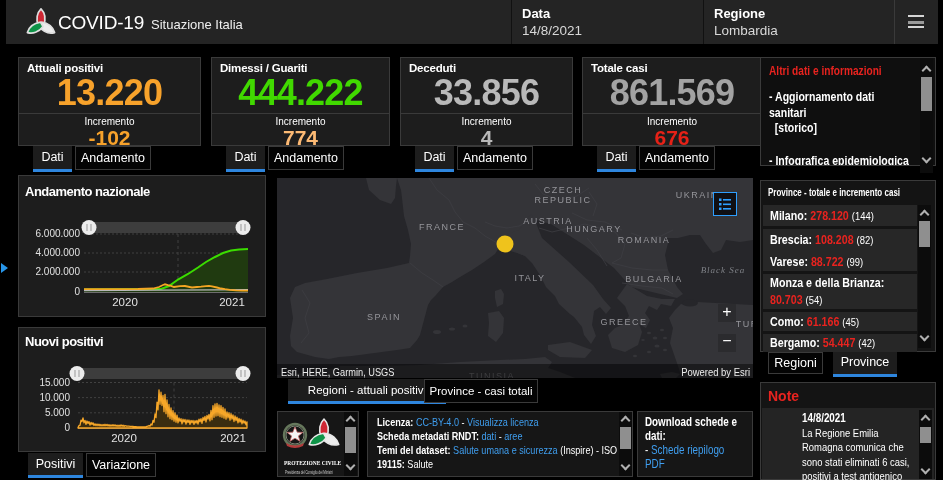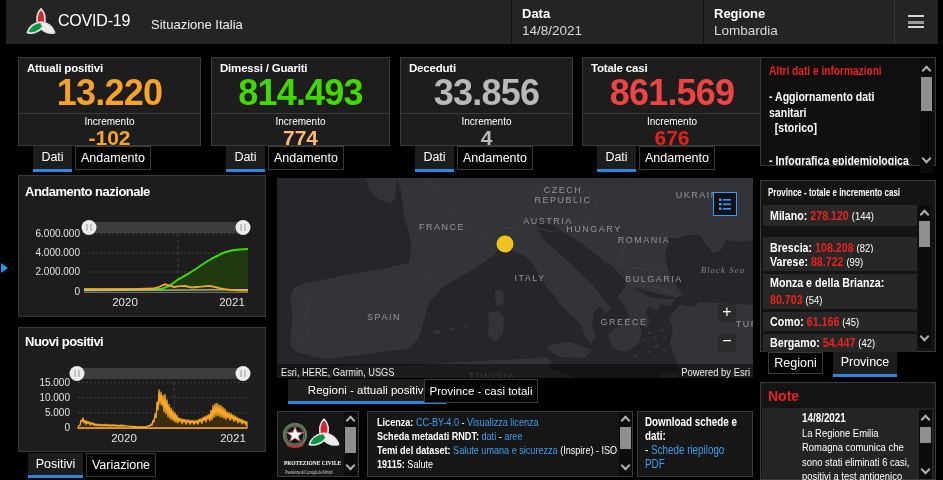--- a/index.html
+++ b/index.html
@@ -38,21 +38,21 @@
 <div class="abs" style="left:6px;top:0;width:932px;height:44px;background:#242424;"></div>
 <svg class="abs" style="left:23px;top:6px;" width="36" height="34" viewBox="0 0 40 40">
   <g transform="translate(20,22)">
     <g stroke="#dedede" stroke-width="2" stroke-linejoin="round">
       <path d="M0,-18.5 C-4.5,-14 -6.5,-6.5 -3,1 L3,1 C6,-7 4.5,-14 0,-18.5 Z" fill="#cf2734"></path>
       <path d="M0,-18.5 C-4.5,-14 -6.5,-6.5 -3,1 L3,1 C6,-7 4.5,-14 0,-18.5 Z" fill="#ededed" transform="rotate(120)"></path>
       <path d="M0,-18.5 C-4.5,-14 -6.5,-6.5 -3,1 L3,1 C6,-7 4.5,-14 0,-18.5 Z" fill="#0e9347" transform="rotate(240)"></path>
     </g>
   </g>
 </svg>
-<div class="abs" style="left:58px;top:12px;color:#fff;font-size:16px;letter-spacing:-0.2px;">COVID-19</div>
+<div class="abs" style="left:58px;top:12px;color:#fff;font-size:19px;letter-spacing:-0.2px;">COVID-19</div>
 <div class="abs" style="left:151px;top:17px;color:#efefef;font-size:13px;">Situazione Italia</div>
 <div class="abs" style="left:511px;top:0;width:1px;height:44px;background:#111;"></div>
 <div class="abs" style="left:703px;top:0;width:1px;height:44px;background:#111;"></div>
 <div class="abs" style="left:894px;top:0;width:1px;height:44px;background:#3a3a3a;"></div>
 <div class="hdrlbl" style="left:522px;top:6px;">Data</div>
 <div class="hdrval" style="left:522px;top:23px;">14/8/2021</div>
 <div class="hdrlbl" style="left:714px;top:6px;">Regione</div>
 <div class="hdrval" style="left:714px;top:23px;">Lombardia</div>
 <div class="abs" style="left:908px;top:15px;width:16px;height:2px;background:#d5d5d5;"></div>
 <div class="abs" style="left:908px;top:20.5px;width:16px;height:3px;background:#9a9a9a;"></div>
@@ -63,41 +63,41 @@
   <div class="cnum" style="color:#f7a22b;">13.220</div>
   <div class="cdiv"></div>
   <div class="cinc">Incremento</div>
   <div class="cval" style="color:#f7a22b;">-102</div>
 </div>
 <div class="tab-a" style="left:33px;top:146px;width:39px;height:26px;line-height:23px;">Dati</div>
 <div class="tab-i" style="left:75px;top:146px;width:76px;height:24px;line-height:22px;">Andamento</div>
 
 <div class="card" style="left:211px;width:179px;">
   <div class="ctitle">Dimessi / Guariti</div>
-  <div class="cnum" style="color:#41d900;">814.493</div>
+  <div class="cnum" style="color:#41d900;">444.222</div>
   <div class="cdiv"></div>
   <div class="cinc">Incremento</div>
   <div class="cval" style="color:#fdba74;">774</div>
 </div>
 <div class="tab-a" style="left:226px;top:146px;width:39px;height:26px;line-height:23px;">Dati</div>
 <div class="tab-i" style="left:268px;top:146px;width:76px;height:24px;line-height:22px;">Andamento</div>
 
 <div class="card" style="left:400px;width:173px;">
   <div class="ctitle">Deceduti</div>
   <div class="cnum" style="color:#b9b9b9;">33.856</div>
   <div class="cdiv"></div>
   <div class="cinc">Incremento</div>
   <div class="cval" style="color:#b9b9b9;">4</div>
 </div>
 <div class="tab-a" style="left:415px;top:146px;width:39px;height:26px;line-height:23px;">Dati</div>
 <div class="tab-i" style="left:457px;top:146px;width:76px;height:24px;line-height:22px;">Andamento</div>
 
 <div class="card" style="left:582px;width:180px;">
   <div class="ctitle">Totale casi</div>
-  <div class="cnum" style="color:#ef4444;">861.569</div>
+  <div class="cnum" style="color:#a3a3a3;">861.569</div>
   <div class="cdiv"></div>
   <div class="cinc">Incremento</div>
   <div class="cval" style="color:#e62117;">676</div>
 </div>
 <div class="tab-a" style="left:597px;top:146px;width:39px;height:26px;line-height:23px;">Dati</div>
 <div class="tab-i" style="left:639px;top:146px;width:76px;height:24px;line-height:22px;">Andamento</div>
 
 <div class="abs" style="left:760px;top:57px;width:176px;height:109px;background:#0f0f0f;border:1px solid #3a3a3a;overflow:hidden;">
   <div style="position:absolute;left:8px;top:5px;font-size:13px;font-weight:bold;color:#e8231f;white-space:nowrap;transform:scaleX(0.78);transform-origin:0 0;">Altri dati e informazioni</div>
   <div style="position:absolute;left:8px;top:31px;width:210px;font-size:13.5px;font-weight:bold;color:#fff;line-height:15.5px;white-space:nowrap;transform:scaleX(0.78);transform-origin:0 0;">
@@ -317,21 +317,21 @@
 <div class="abs" style="left:645px;top:415px;width:130px;font-size:12px;line-height:14px;color:#fff;white-space:nowrap;transform:scaleX(0.82);transform-origin:0 0;">
   <b>Download schede e</b><br>
   <b>dati:</b><br>
   - <span class="blu">Schede riepilogo</span><br>
   <span class="blu">PDF</span>
 </div>
 
 <div class="abs" style="left:760px;top:180px;width:176px;height:172px;background:#141414;border:1px solid #3a3a3a;"></div>
 <div class="abs" style="left:768px;top:187px;font-size:10px;font-weight:bold;color:#fff;white-space:nowrap;transform:scaleX(0.8);transform-origin:0 0;">Province - totale e incremento casi</div>
 <div class="rowp" style="top:205px;height:21px;font-size:13px;line-height:21px;"><span style="display:inline-block;transform:scaleX(0.82);transform-origin:0 50%;white-space:nowrap;"><b>Milano: <span class="red">278.120</span></b> <span style="font-size:11.5px;">(144)</span></span></div>
-<div class="rowp" style="top:237px;height:24px;font-size:13px;line-height:21px;"><span style="display:inline-block;transform:scaleX(0.82);transform-origin:0 50%;white-space:nowrap;"><b>Brescia: <span class="red">108.208</span></b> <span style="font-size:11.5px;">(82)</span></span></div>
+<div class="rowp" style="top:229px;height:24px;font-size:13px;line-height:21px;"><span style="display:inline-block;transform:scaleX(0.82);transform-origin:0 50%;white-space:nowrap;"><b>Brescia: <span class="red">108.208</span></b> <span style="font-size:11.5px;">(82)</span></span></div>
 <div class="rowp" style="top:253px;height:18px;font-size:13px;line-height:18px;"><span style="display:inline-block;transform:scaleX(0.82);transform-origin:0 50%;white-space:nowrap;"><b>Varese: <span class="red">88.722</span></b> <span style="font-size:11.5px;">(99)</span></span></div>
 <div class="rowp" style="top:274px;height:35px;font-size:13px;line-height:17px;"><span style="display:inline-block;transform:scaleX(0.82);transform-origin:0 50%;white-space:nowrap;"><b>Monza e della Brianza:<br><span class="red">80.703</span></b> <span style="font-size:11.5px;">(54)</span></span></div>
 <div class="rowp" style="top:312px;height:19px;font-size:13px;line-height:19px;"><span style="display:inline-block;transform:scaleX(0.82);transform-origin:0 50%;white-space:nowrap;"><b>Como: <span class="red">61.166</span></b> <span style="font-size:11.5px;">(45)</span></span></div>
 <div class="rowp" style="top:334px;height:18px;font-size:13px;line-height:18px;"><span style="display:inline-block;transform:scaleX(0.82);transform-origin:0 50%;white-space:nowrap;"><b>Bergamo: <span class="red">54.447</span></b> <span style="font-size:11.5px;">(42)</span></span></div>
 <div class="sb" style="left:918px;top:205px;height:143px;">
   <div class="chu" style="top:6px;"></div>
   <div class="th" style="top:16px;height:26px;"></div>
   <div class="chd" style="top:128px;"></div>
 </div>
 <div class="tab-i" style="left:768px;top:352px;width:55px;height:22px;line-height:20px;">Regioni</div>

